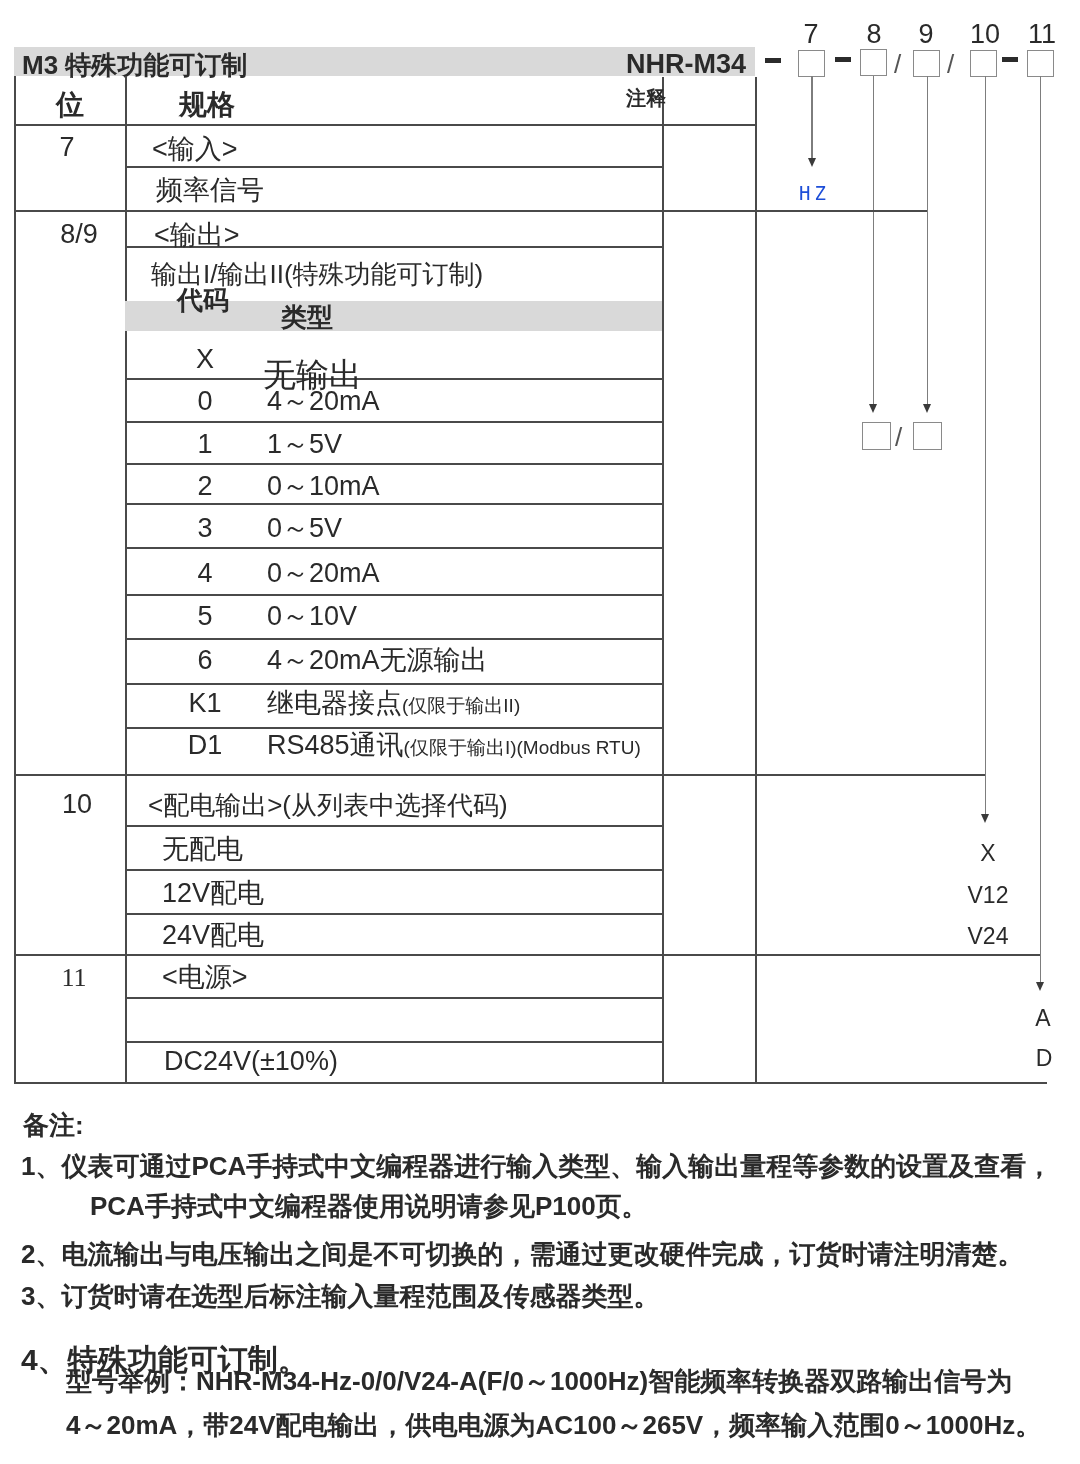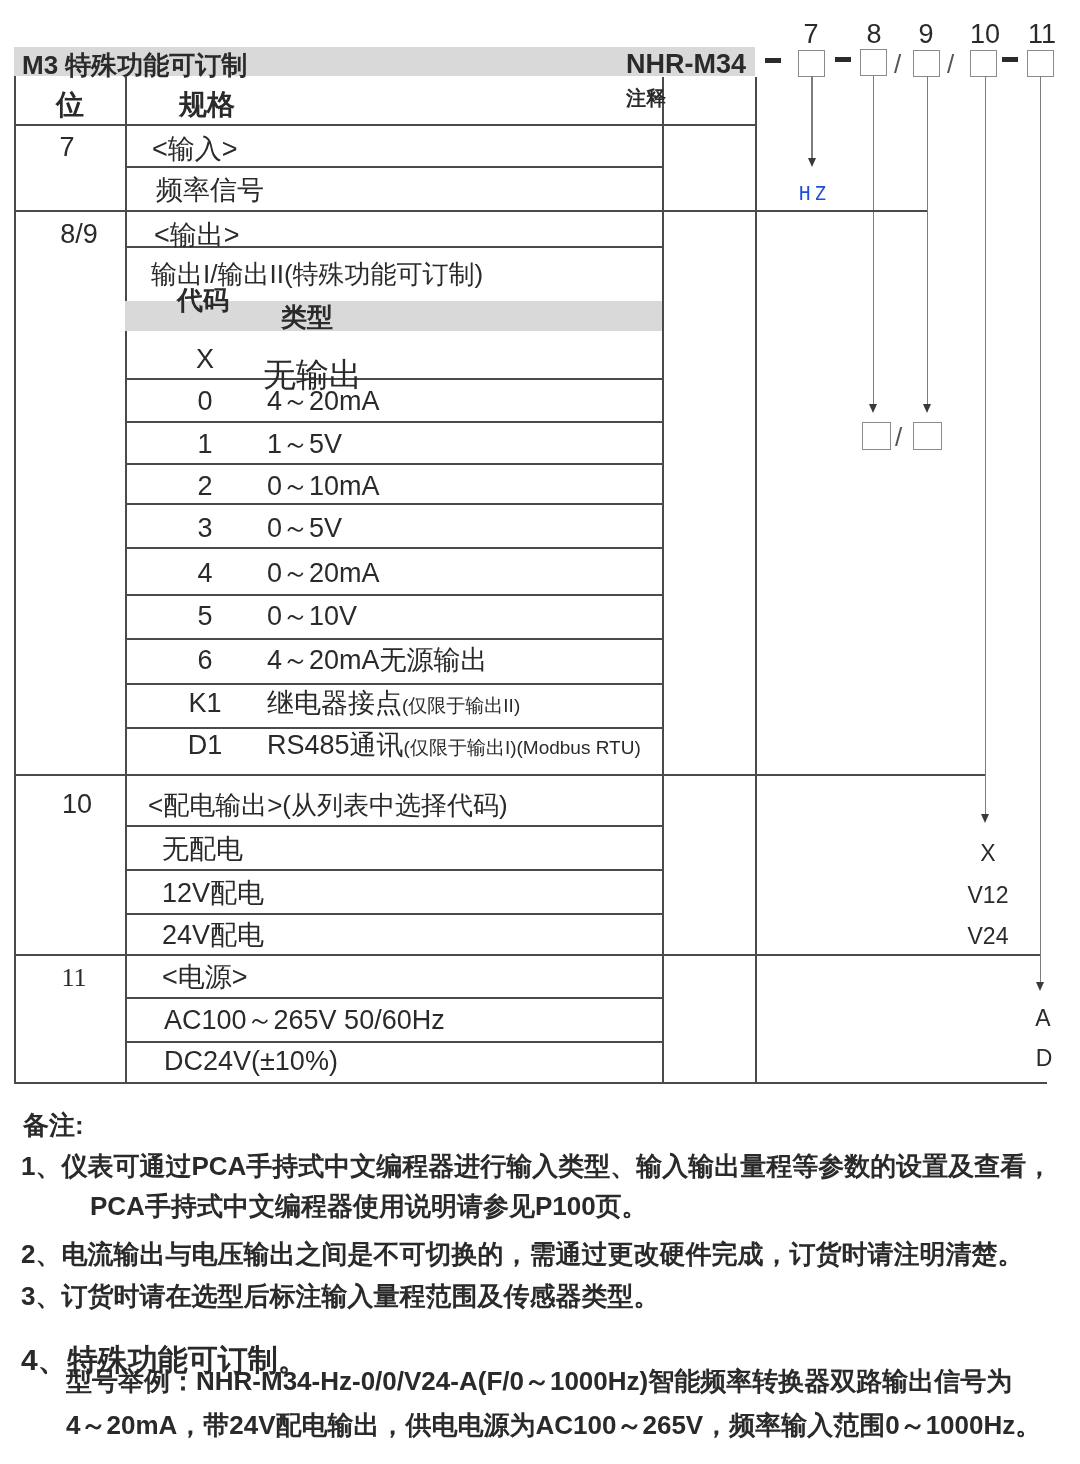--- a/index.html
+++ b/index.html
@@ -138,21 +138,20 @@
   <span class="t" style="left:148px;top:791px;font-size:26px;">&lt;配电输出&gt;(从列表中选择代码)</span>
   <span class="t" style="left:162px;top:835px;font-size:27px;">无配电</span>
   <span class="t" style="left:162px;top:879px;font-size:27px;">12V配电</span>
   <span class="t" style="left:162px;top:921px;font-size:27px;">24V配电</span>
   <span class="t ctr" style="left:988px;top:841px;font-size:23px;">X</span>
   <span class="t ctr" style="left:988px;top:883px;font-size:23px;">V12</span>
   <span class="t ctr" style="left:988px;top:924px;font-size:23px;">V24</span>
 
   <span class="t ctr serif" style="left:74px;top:964px;font-size:26px;">11</span>
   <span class="t" style="left:162px;top:963px;font-size:27px;">&lt;电源&gt;</span>
-  <span class="t" style="left:164px;top:1006px;font-size:27px;">AC100～265V 50/60Hz</span>
   <span class="t" style="left:164px;top:1047px;font-size:27px;">DC24V(±10%)</span>
   <span class="t ctr" style="left:1043px;top:1006px;font-size:23px;">A</span>
   <span class="t ctr" style="left:1044px;top:1046px;font-size:23px;">D</span>
 
   <span class="t b" style="left:23px;top:1111px;font-size:26px;">备注:</span>
   <span class="t b" style="left:21px;top:1152px;font-size:26px;">1、仪表可通过PCA手持式中文编程器进行输入类型、输入输出量程等参数的设置及查看，</span>
   <span class="t b" style="left:90px;top:1192px;font-size:26px;">PCA手持式中文编程器使用说明请参见P100页。</span>
   <span class="t b" style="left:21px;top:1240px;font-size:26px;">2、电流输出与电压输出之间是不可切换的，需通过更改硬件完成，订货时请注明清楚。</span>
   <span class="t b" style="left:21px;top:1282px;font-size:26px;">3、订货时请在选型后标注输入量程范围及传感器类型。</span>
   <span class="t b" style="left:21px;top:1344px;font-size:30px;">4、特殊功能可订制。</span>

